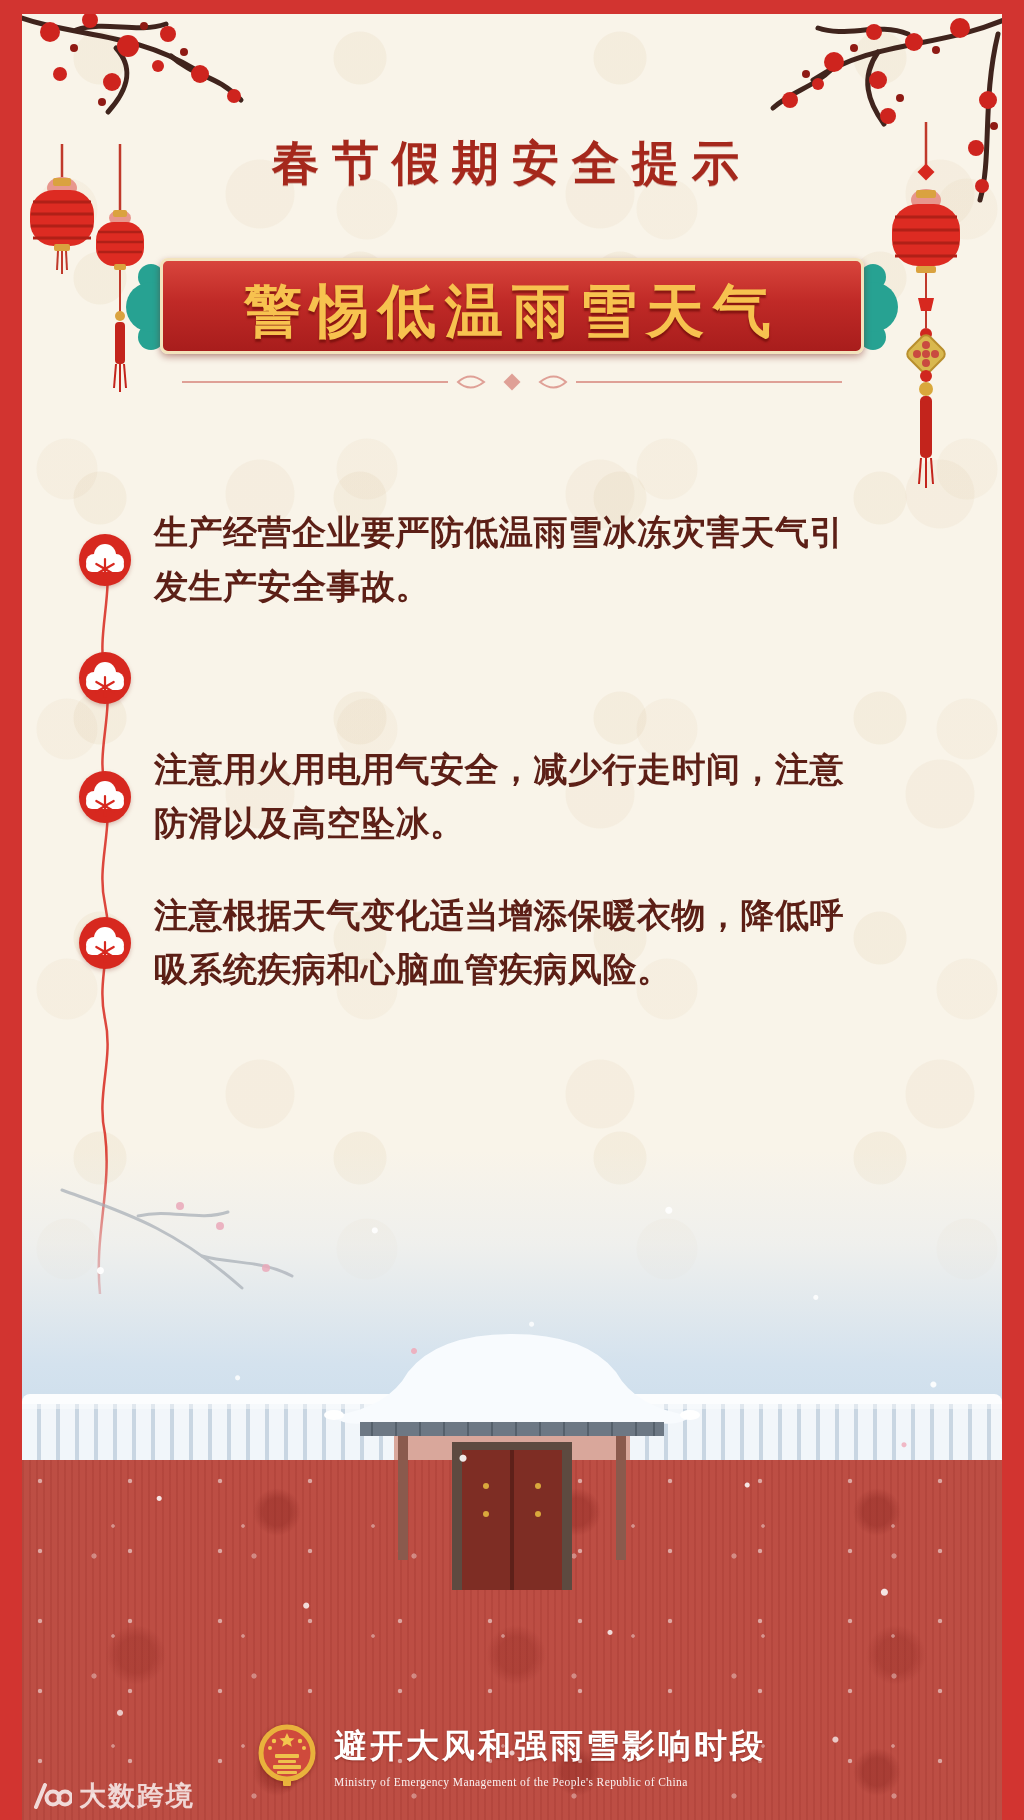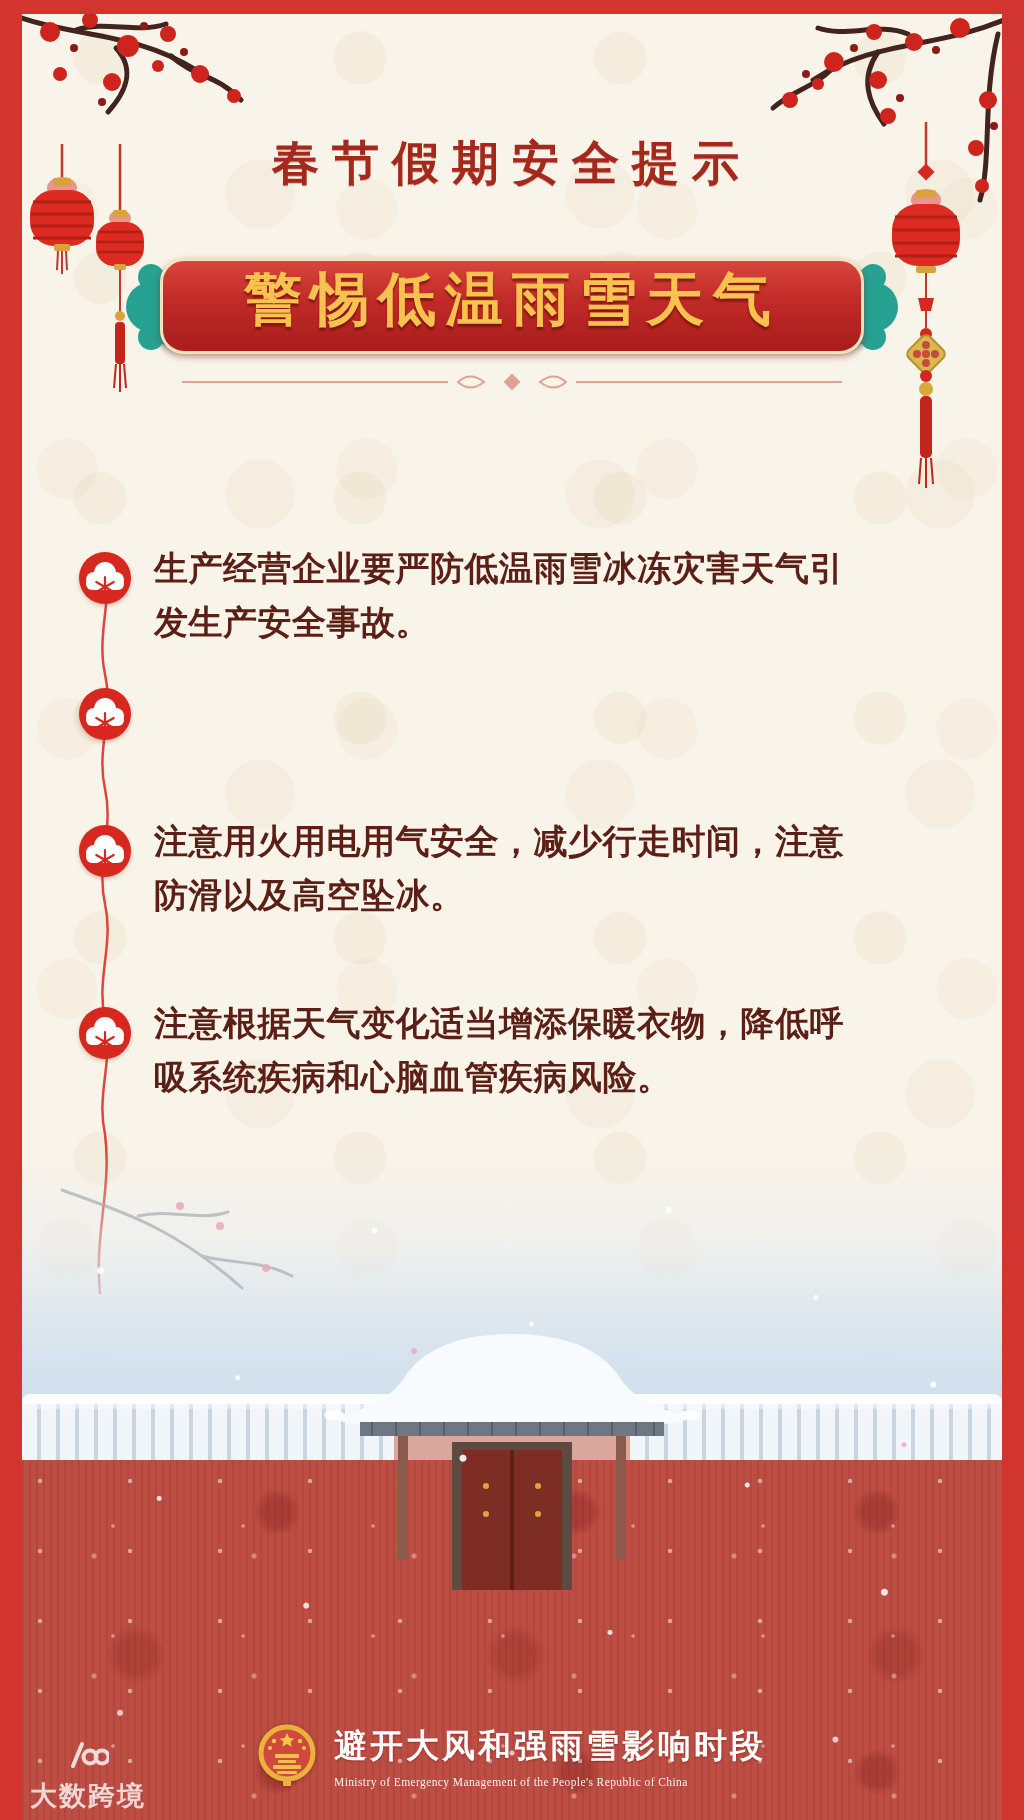--- a/index.html
+++ b/index.html
@@ -33,35 +33,35 @@
   .banner{position:absolute;top:244px;left:50%;transform:translateX(-50%);
     width:704px;height:96px;z-index:3;}
   .banner-teal{position:absolute;left:-18px;right:-18px;top:7px;bottom:5px;
     background:#27a292;border-radius:40px;box-shadow:0 3px 5px rgba(30,90,80,.35);}
   .banner-teal::before,.banner-teal::after{
     content:"";position:absolute;width:50px;height:50px;background:#27a292;border-radius:50%;
     top:50%;margin-top:-25px;
     box-shadow:0 -30px 0 -12px #27a292,0 30px 0 -12px #27a292;}
   .banner-teal::before{left:-16px;}
   .banner-teal::after{right:-16px;}
-  .banner-red{position:absolute;inset:0;border-radius:24px;
+  .banner-red{position:absolute;inset:0;border-radius:8px;
     background:linear-gradient(180deg,#d8453c 0%,#c02a27 45%,#a81d1c 100%);
     border:3px solid #f3e3bd;box-shadow:0 3px 7px rgba(110,15,8,.4);
-    display:flex;align-items:flex-start;justify-content:center;}
+    display:flex;align-items:flex-end;justify-content:center;}
   .banner-text{font-size:58px;font-weight:bold;color:#f7c24f;letter-spacing:9px;
     text-shadow:0 3px 2px rgba(104,10,6,.65);}
   .flourish{position:absolute;top:346px;left:50%;transform:translateX(-50%);z-index:3;}
   
   .connector{position:absolute;left:70px;top:520px;z-index:2;}
   .tips{position:absolute;left:56px;top:492px;width:880px;z-index:3;
     display:flex;flex-direction:column;gap:38px;}
   .tip{display:flex;align-items:center;gap:22px;}
   .tip-icon{width:54px;height:54px;flex:none;filter:drop-shadow(0 2px 2px rgba(120,20,10,.25));}
   .tip-text{width:706px;font-size:34px;line-height:1.58;color:#5c1f16;
-    font-weight:600;letter-spacing:.5px;margin-top:36px;}
+    font-weight:600;letter-spacing:.5px;}
   
   .scene{position:absolute;left:0;right:0;bottom:0;height:670px;z-index:4;}
   .sky{position:absolute;inset:0;
     background:linear-gradient(180deg,
       rgba(249,244,233,0) 0%,rgba(231,236,240,.55) 14%,
       #d4e2ee 32%,#c6daea 50%,#bdd5e8 100%);}
   .sketch{position:absolute;left:30px;top:14px;}
   .wall{position:absolute;left:0;right:0;bottom:358px;height:68px;opacity:.95;
     background:
       linear-gradient(180deg,#ffffff 0 10px,rgba(255,255,255,.45) 10px 15px,rgba(255,255,255,0) 15px),
@@ -100,21 +100,21 @@
       radial-gradient(circle at 90% 44%, rgba(240,169,184,.8) 0 2px, transparent 3px);}
   
   .footer{position:absolute;left:0;right:0;bottom:32px;z-index:7;
     display:flex;justify-content:center;align-items:center;gap:18px;}
   .emblem{flex:none;filter:drop-shadow(0 1px 2px rgba(90,15,10,.4));}
   .ministry-cn{font-size:33px;font-weight:bold;color:#ffffff;letter-spacing:3px;
     text-shadow:0 1px 2px rgba(110,25,18,.5);}
   .ministry-en{font-size:11.5px;color:rgba(255,255,255,.92);letter-spacing:.4px;margin-top:7px;font-family:Liberation Serif, serif;}
   .watermark{position:absolute;left:8px;bottom:6px;z-index:8;
     display:flex;align-items:center;gap:7px;color:rgba(255,255,255,.78);
-    font-size:27px;font-weight:bold;letter-spacing:2px;flex-direction:column;}
+    font-size:27px;font-weight:bold;letter-spacing:2px;}
 </style>
 </head>
 <body>
 
 <div class="poster">
 
   <svg class="blossom-left" width="270" height="160" viewBox="0 0 270 160">
     <g stroke="#40241d" stroke-width="5" fill="none" stroke-linecap="round">
       <path d="M-5 6 C55 30 115 22 180 62"></path>
       <path d="M60 22 C90 12 120 26 150 16"></path>

